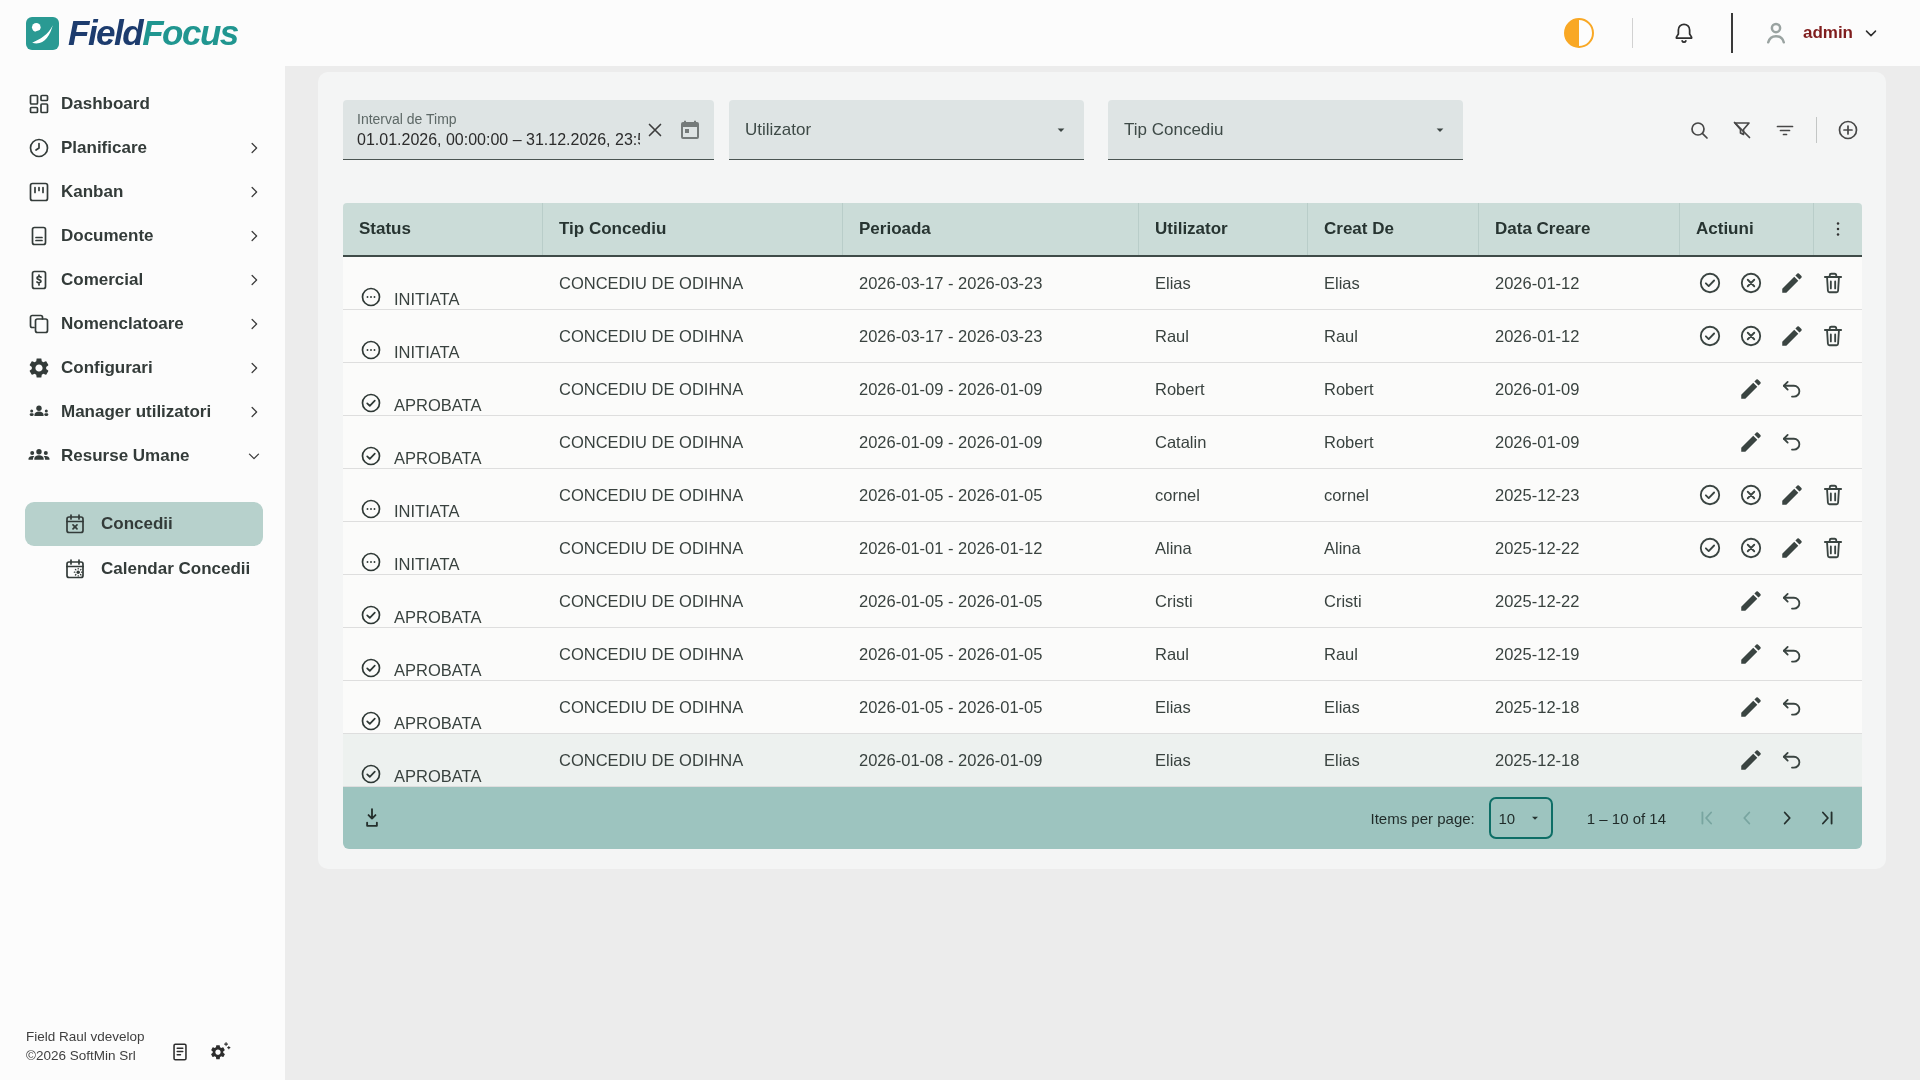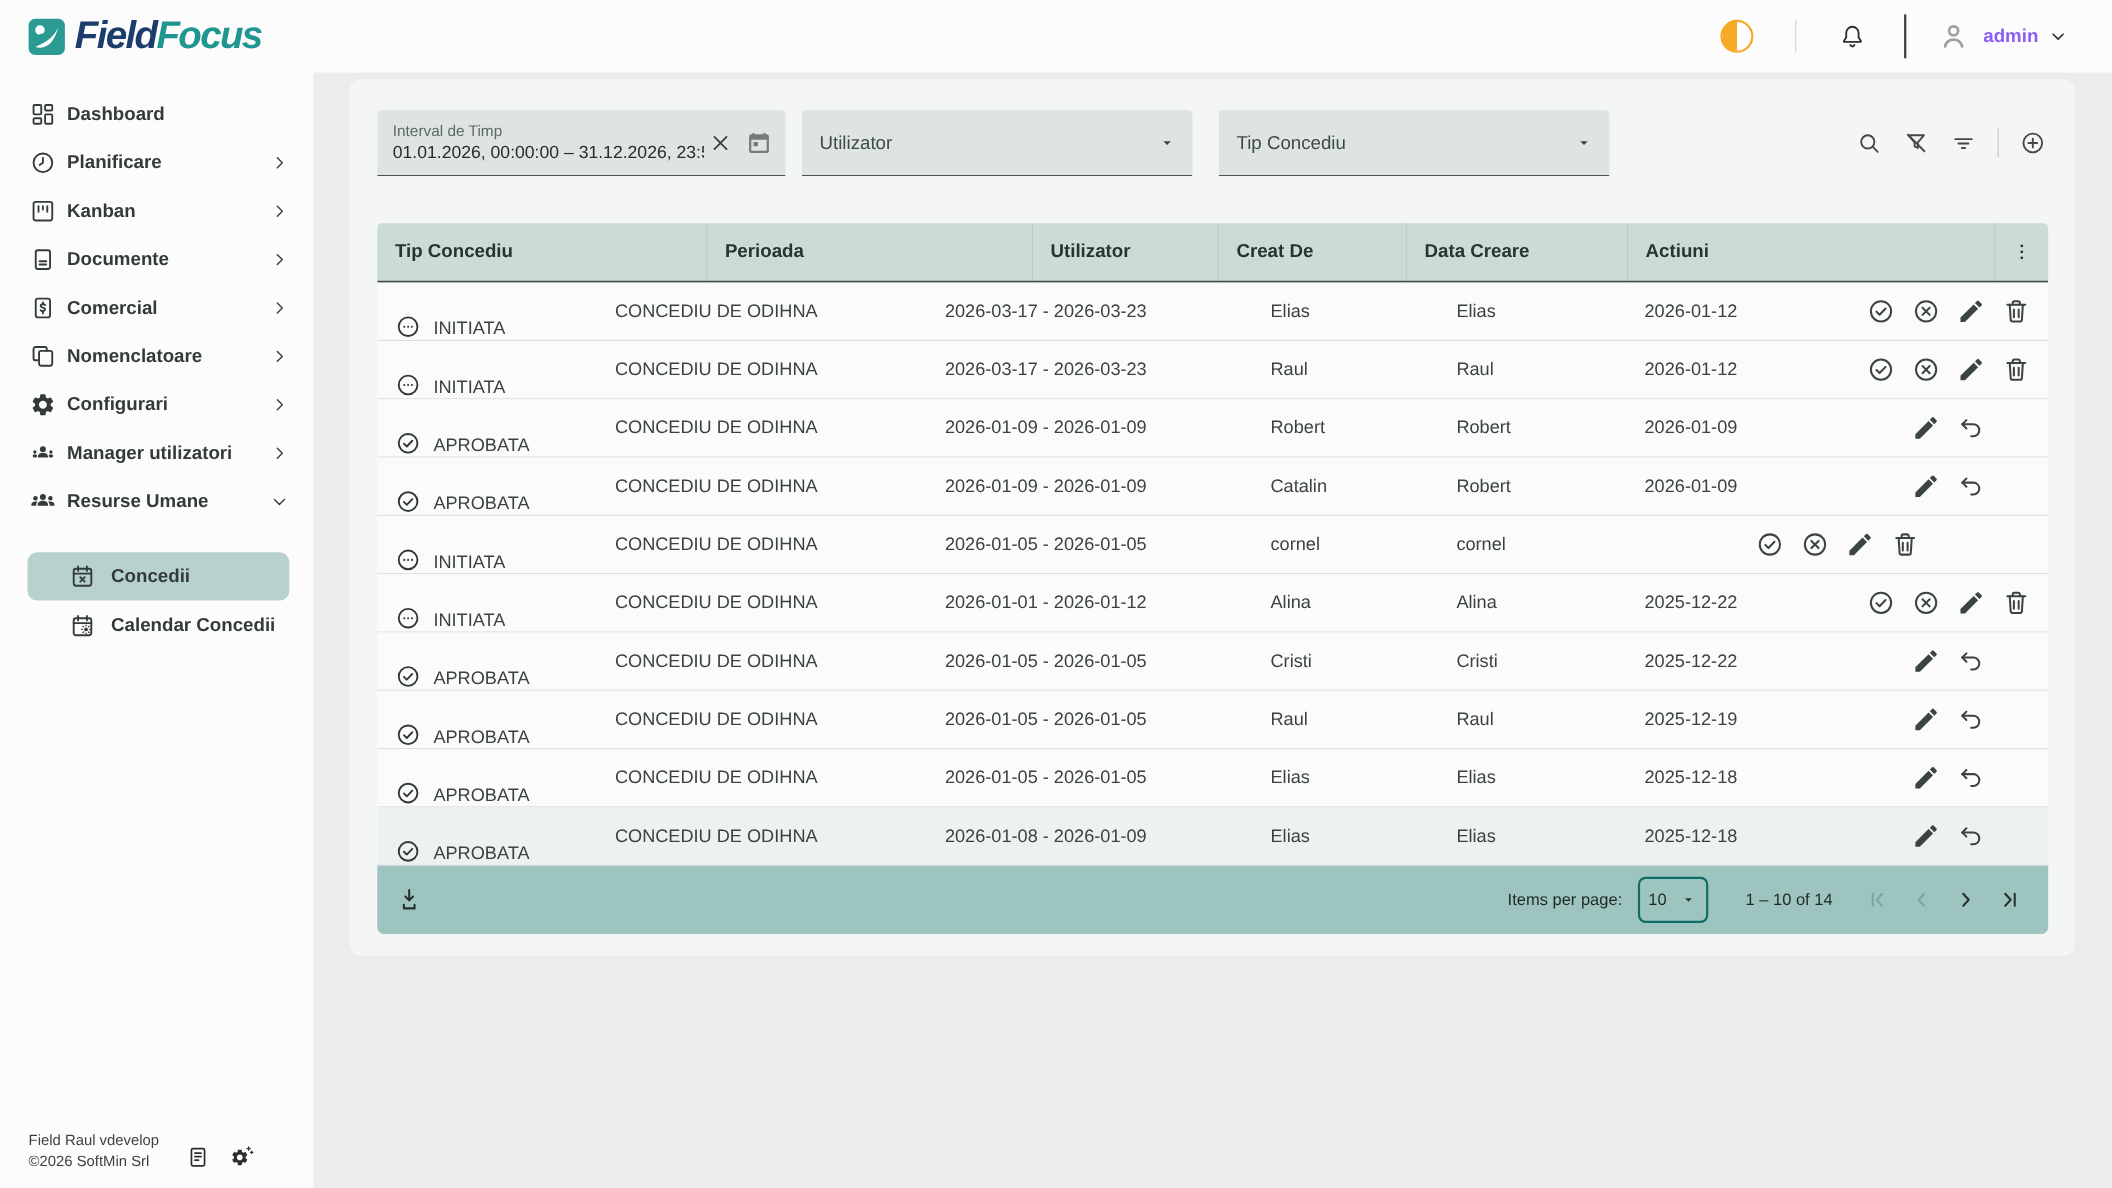--- a/index.html
+++ b/index.html
@@ -17,21 +17,21 @@
   .logo-text{font-size:35px;font-weight:bold;font-style:italic;letter-spacing:-1.5px;white-space:nowrap;}
   .logo-field{color:#1d3c6e;}
   .logo-focus{color:#209690;}
   .topbar-right{margin-left:auto;display:flex;align-items:center;padding-right:40px;}
   .theme-toggle{width:26px;height:26px;border-radius:50%;border:2px solid #f9a825;
                 background:linear-gradient(90deg,#f9a825 50%,#fdfdfd 50%);margin-right:38px;}
   .vdiv-light{width:1px;height:30px;background:#d2d2d2;margin-right:38px;}
   .bell{width:26px;height:26px;color:#2f2f2f;margin-right:34px;}
   .vdiv-dark{width:2px;height:40px;background:#3a3a3a;margin-right:28px;}
   .avatar{width:30px;height:30px;color:#9aa3a1;margin-right:12px;}
-  .username{font-size:17px;font-weight:bold;color:#8b5cf6;}
+  .username{font-size:17px;font-weight:bold;color:#7f1d1d;}
   .user-caret{width:18px;height:18px;color:#2f2f2f;margin-left:9px;}
 
   
   .sidebar{position:absolute;top:66px;left:0;width:285px;height:1014px;background:#fcfcfc;z-index:2;}
   .nav{padding-top:16px;}
   .nav-item{height:44px;display:flex;align-items:center;padding:0 22px 0 27px;gap:10px;}
   .nav-icon{width:24px;height:24px;color:#333b39;}
   .nav-label{font-size:17px;font-weight:600;color:#333b39;flex:1;white-space:nowrap;}
   .nav-chevron{width:18px;height:18px;color:#3a3a3a;}
   .sub-item{height:44px;margin:1px 22px 1px 25px;border-radius:9px;display:flex;align-items:center;
@@ -383,20 +383,21 @@
                 <circle cx="12" cy="12" r="8.5"></circle>
                 <path d="M12 8v8M8 12h8"></path>
               </svg>
           </span>
         </div>
       </div>
 
       <div class="table" data-interactable="false">
         <div class="thead" data-interactable="false">
           <div class="thead-cols" data-interactable="false">
+              <div class="th col-0" data-interactable="true">Status</div>
               <div class="th col-1" data-interactable="true">Tip Concediu</div>
               <div class="th col-2" data-interactable="true">Perioada</div>
               <div class="th col-3" data-interactable="true">Utilizator</div>
               <div class="th col-4" data-interactable="true">Creat De</div>
               <div class="th col-5" data-interactable="true">Data Creare</div>
               <div class="th col-6" data-interactable="true">Actiuni</div>
             </div>
           <div class="th-kebab" data-interactable="false">
             <span class="icon kebab" data-interactable="true">
               <svg viewBox="0 0 24 24" fill="currentColor">
@@ -569,20 +570,21 @@
                     <circle cx="12" cy="12" r="0.95" fill="currentColor" stroke="none"></circle>
                     <circle cx="15.5" cy="12" r="0.95" fill="currentColor" stroke="none"></circle>
                   </svg>
                 </span>
       <span class="status-label" data-interactable="false">INITIATA</span>
     </div>
     <div class="td col-1" data-interactable="false">CONCEDIU DE ODIHNA</div>
     <div class="td col-2" data-interactable="false">2026-01-05 - 2026-01-05</div>
     <div class="td col-3" data-interactable="false">cornel</div>
     <div class="td col-4" data-interactable="false">cornel</div>
+    <div class="td col-5" data-interactable="false">2025-12-23</div>
     <div class="td td-actions" data-interactable="false">
                 <span class="icon action-icon" data-interactable="true">
                   <svg viewBox="0 0 24 24" fill="none" stroke="currentColor" stroke-width="1.7" stroke-linecap="round" stroke-linejoin="round">
                     <circle cx="12" cy="12" r="8.5"></circle>
                     <path d="M8.2 12.3l2.6 2.6 5-5.2"></path>
                   </svg>
                 </span>
                 <span class="icon action-icon" data-interactable="true">
                   <svg viewBox="0 0 24 24" fill="none" stroke="currentColor" stroke-width="1.7" stroke-linecap="round" stroke-linejoin="round">
                     <circle cx="12" cy="12" r="8.5"></circle>

